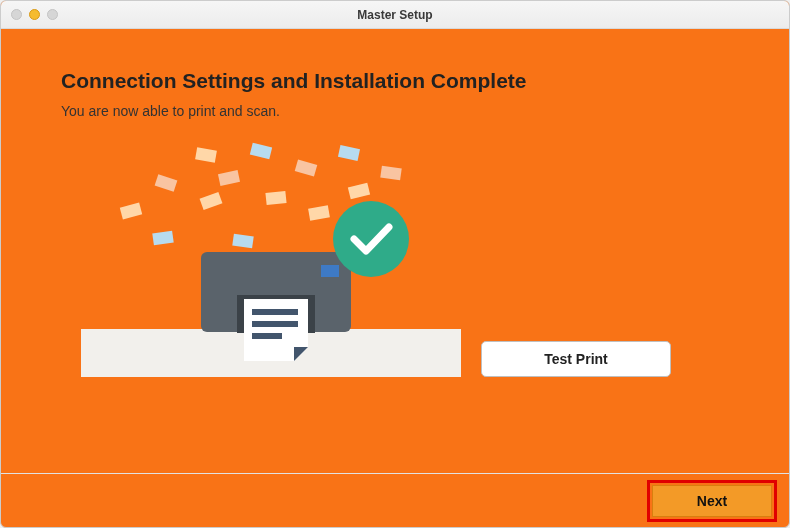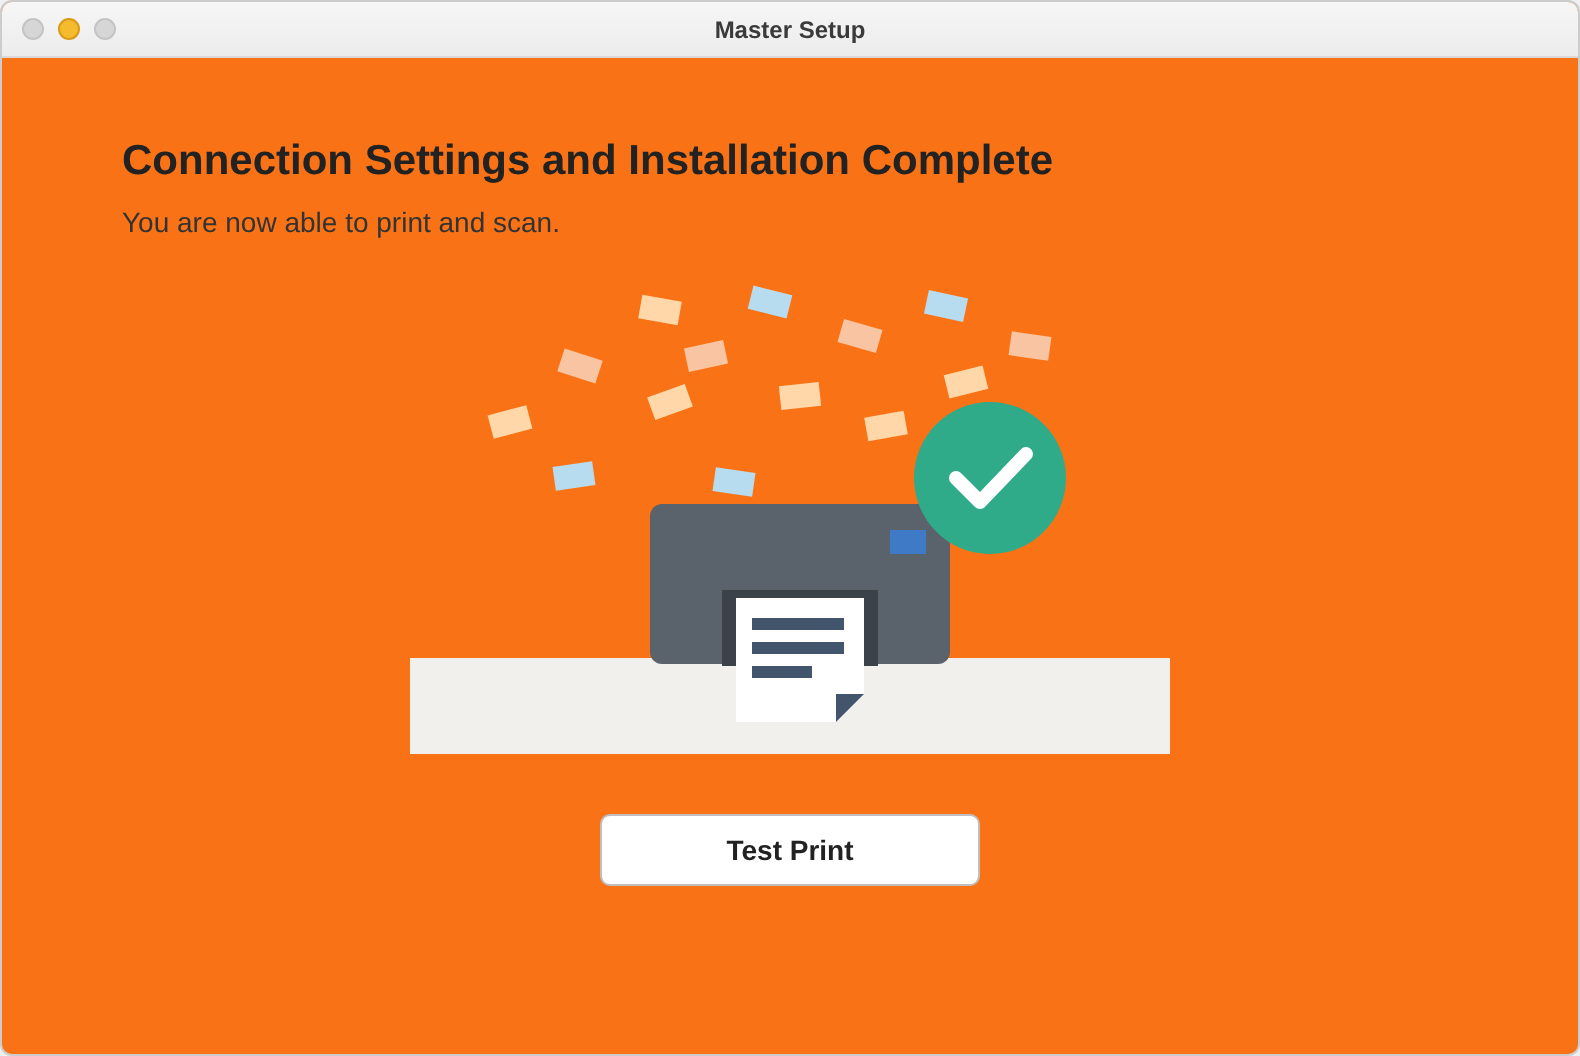--- a/index.html
+++ b/index.html
@@ -64,22 +64,22 @@
       font-weight: 700;
       color: #222;
       margin-bottom: 10px;
     }
     .subtext {
       font-size: 14px;
       color: #333;
     }
     .illustration-wrap {
       display: flex;
-      flex-direction: column;
-      align-items: center;
+      flex-direction: row;
+      align-items: flex-end;
       margin-top: 18px;
     }
     .test-print {
       margin-top: 30px;
       width: 190px;
       height: 36px;
       background: #fff;
       border: 1px solid #bfbfbf;
       border-radius: 5px;
       font-size: 14px;
@@ -167,13 +167,18 @@
         </g>
 
         <circle cx="310" cy="102" r="38" fill="#2fab89"></circle>
         <path d="M 293 102 L 305 114 L 328 90" stroke="#ffffff" stroke-width="7" fill="none" stroke-linecap="round" stroke-linejoin="round"></path>
       </svg>
 
       <button class="test-print">Test Print</button>
     </div>
   </div>
 
+  <div class="footer">
+    <span class="next-wrap">
+      <button class="next-btn">Next</button>
+    </span>
+  </div>
 </div>
 
 </body></html>

